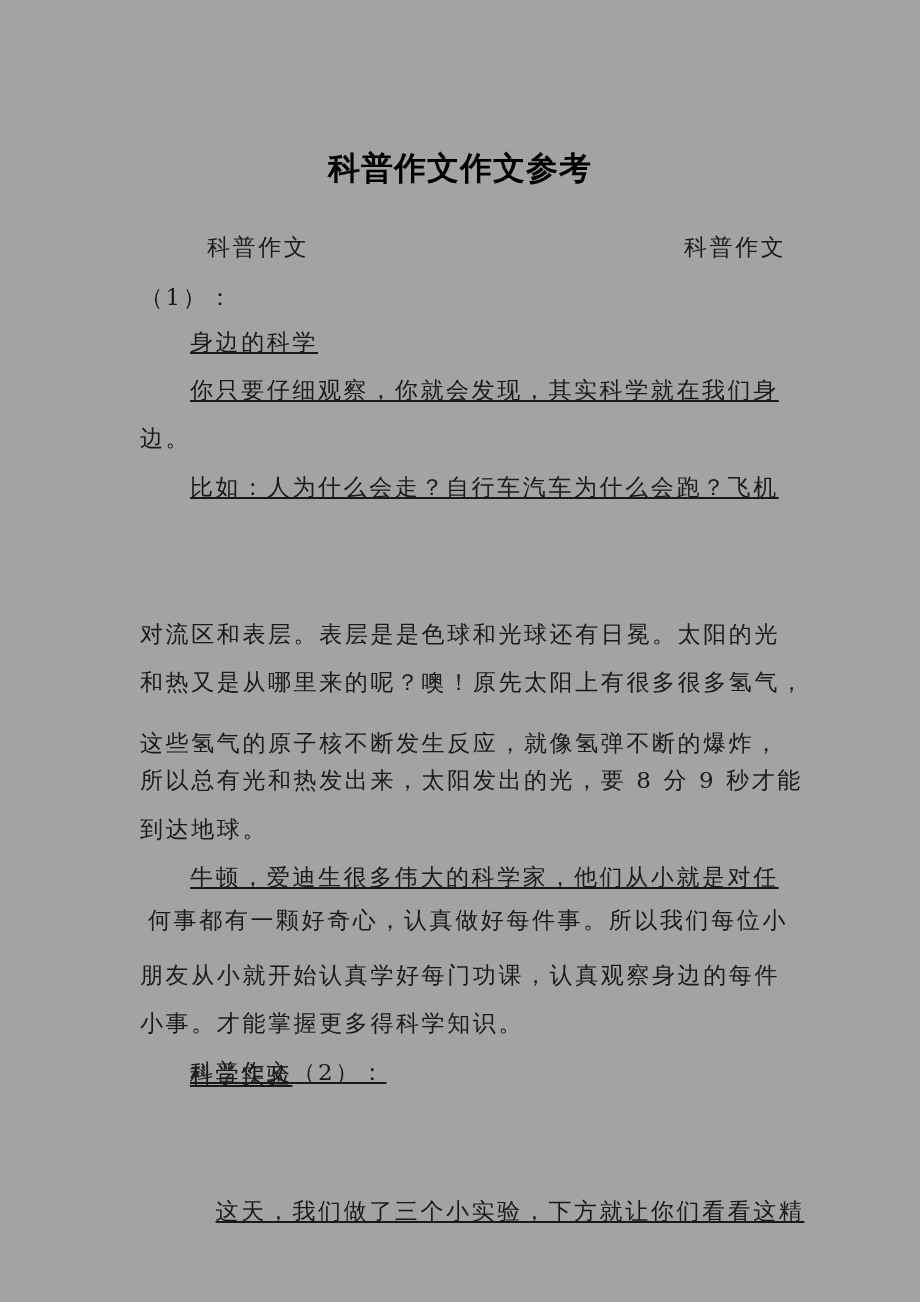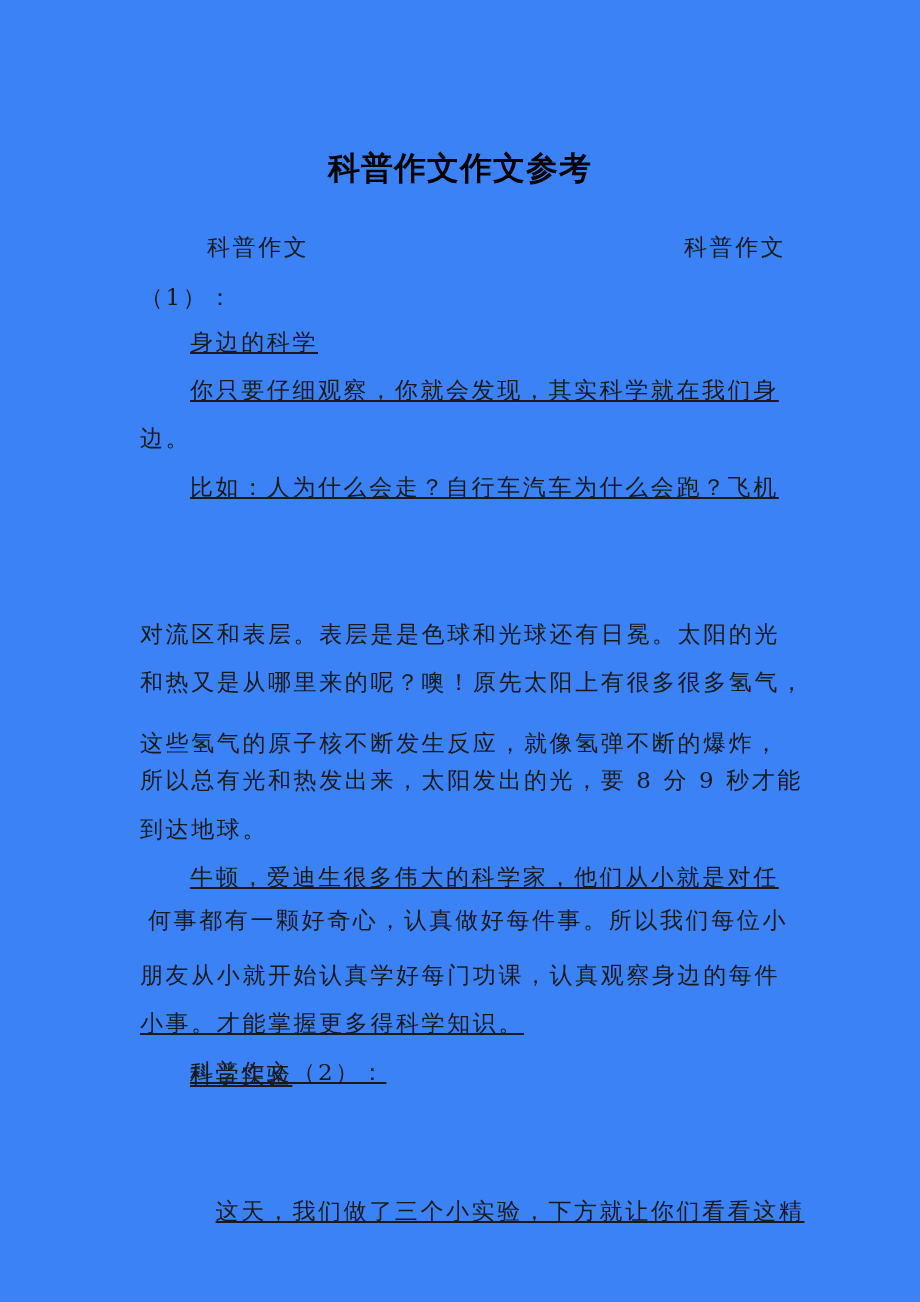--- a/index.html
+++ b/index.html
@@ -13,21 +13,21 @@
       position: relative;
       overflow: hidden;
       font-family: "DejaVu Serif", "Liberation Serif", serif;
       color: #111111;
     }
     .page {
       position: absolute;
       left: 0; top: 0;
       width: 920px;
       height: 1302px;
-      background: #3b82f6;
+      background: #a3a3a3;
     }
     .title {
       position: absolute;
       top: 146px;
       left: 0;
       width: 920px;
       text-align: center;
       font-family: "DejaVu Sans", "Liberation Sans", sans-serif;
       font-weight: bold;
       font-size: 32px;
@@ -81,17 +81,17 @@
   <div class="line" style="top:423px;">边。</div>
   <div class="line indent" style="top:472px;">比如：人为什么会走？自行车汽车为什么会跑？飞机</div>
   <div class="line" style="top:619px;">对流区和表层。表层是是色球和光球还有日冕。太阳的光</div>
   <div class="line" style="top:667px;">和热又是从哪里来的呢？噢！原先太阳上有很多很多氢气，</div>
   <div class="line" style="top:716px;margin-top:12px;">这些氢气的原子核不断发生反应，就像氢弹不断的爆炸，</div>
   <div class="line" style="top:765px;">所以总有光和热发出来，太阳发出的光，要 8 分 9 秒才能</div>
   <div class="line" style="top:814px;">到达地球。</div>
   <div class="line indent" style="top:862px;">牛顿，爱迪生很多伟大的科学家，他们从小就是对任</div>
   <div class="line" style="top:905px;margin-left:8px;">何事都有一颗好奇心，认真做好每件事。所以我们每位小</div>
   <div class="line" style="top:960px;">朋友从小就开始认真学好每门功课，认真观察身边的每件</div>
-  <div class="line" style="top:1008px;text-decoration:underline;">小事。才能掌握更多得科学知识。</div>
+  <div class="line" style="top:1008px;">小事。才能掌握更多得科学知识。</div>
   <div class="line indent" style="top:1057px;">科普作文（2）：</div>
   <div class="line indent" style="top:1060px;">科学实验</div>
   <div class="line indent" style="top:1196px;text-align:center;">这天，我们做了三个小实验，下方就让你们看看这精</div>
 </div>
 
 </body></html>

